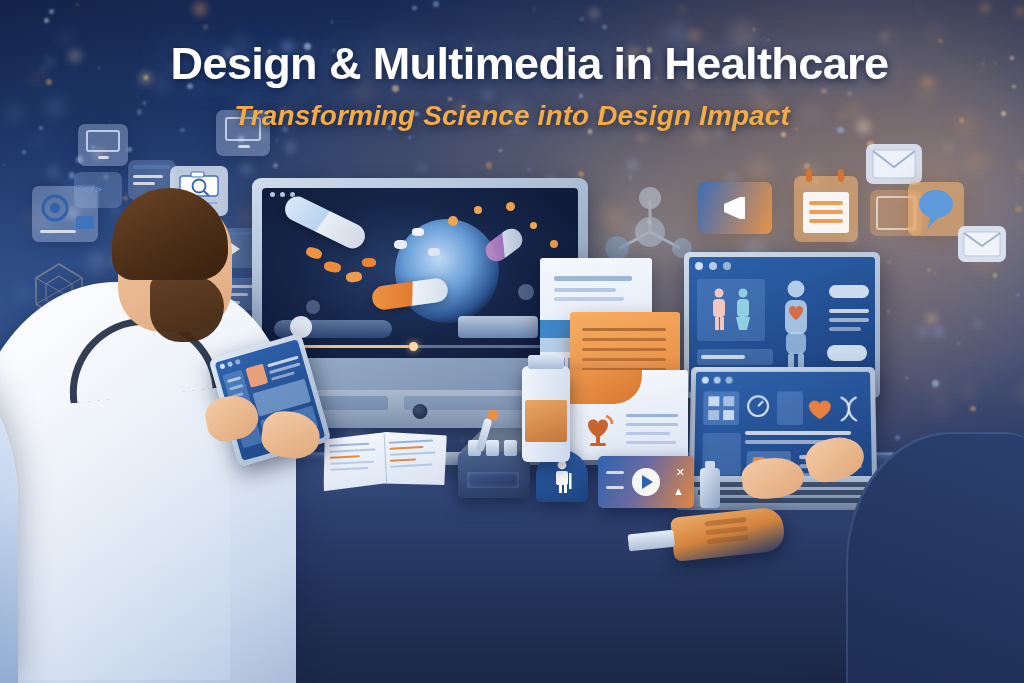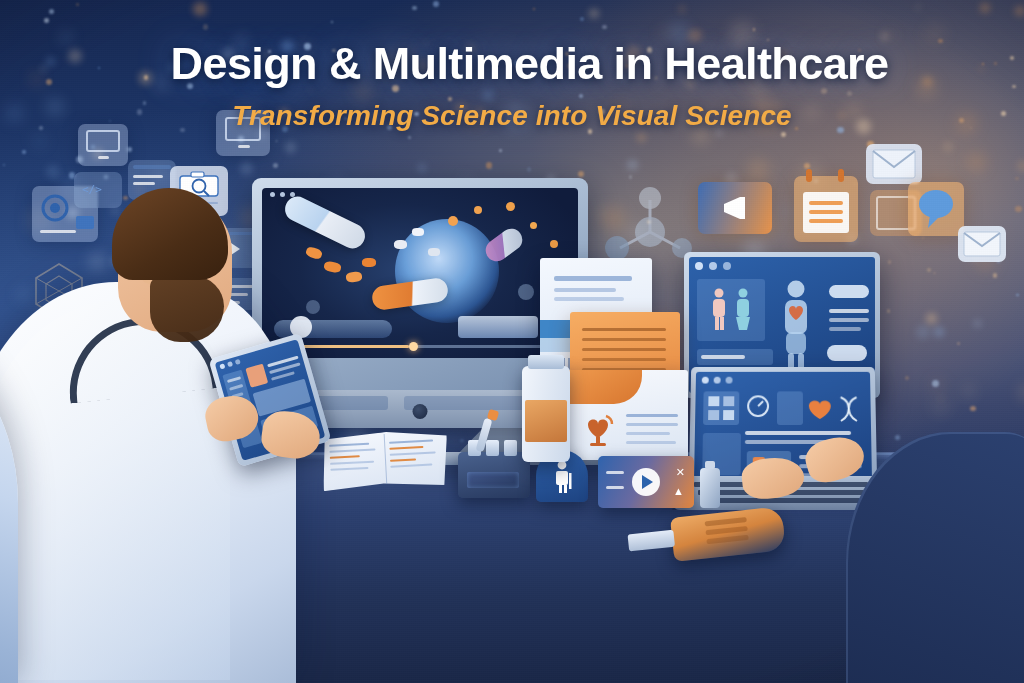--- a/index.html
+++ b/index.html
@@ -852,21 +852,21 @@
   </div>
   <div class="fcard white" style="left:958px;top:226px;width:48px;height:36px;background:rgba(228,238,252,.9);">
     <svg class="ico" width="38" height="26" viewBox="0 0 38 26" style="position:absolute;left:5px;top:5px;">
       <rect x="1" y="1" width="36" height="24" rx="2" fill="#f2f6fc" stroke="#b9c9de" stroke-width="1"></rect>
       <path d="M1 2 L19 15 L37 2" fill="none" stroke="#9fb4cf" stroke-width="2"></path>
     </svg>
   </div>
 
   <div id="headline">
     <div id="title" style="color: rgb(255, 255, 255);">Design &amp; Multimedia in Healthcare</div>
-    <div id="subtitle" style="color: rgb(242, 171, 70);">Transforming Science into Visual Science</div>
+    <div id="subtitle" style="color: rgb(242, 171, 70);">Transforming Science into Design Impact</div>
   </div>
 
   <div id="desk"></div>
   <div id="deskedge"></div>
 
   <div id="mon-stand"></div>
   <div id="mon-base"></div>
   <div id="monitor">
     <div id="mon-bezel">
       <div id="mon-screen">

